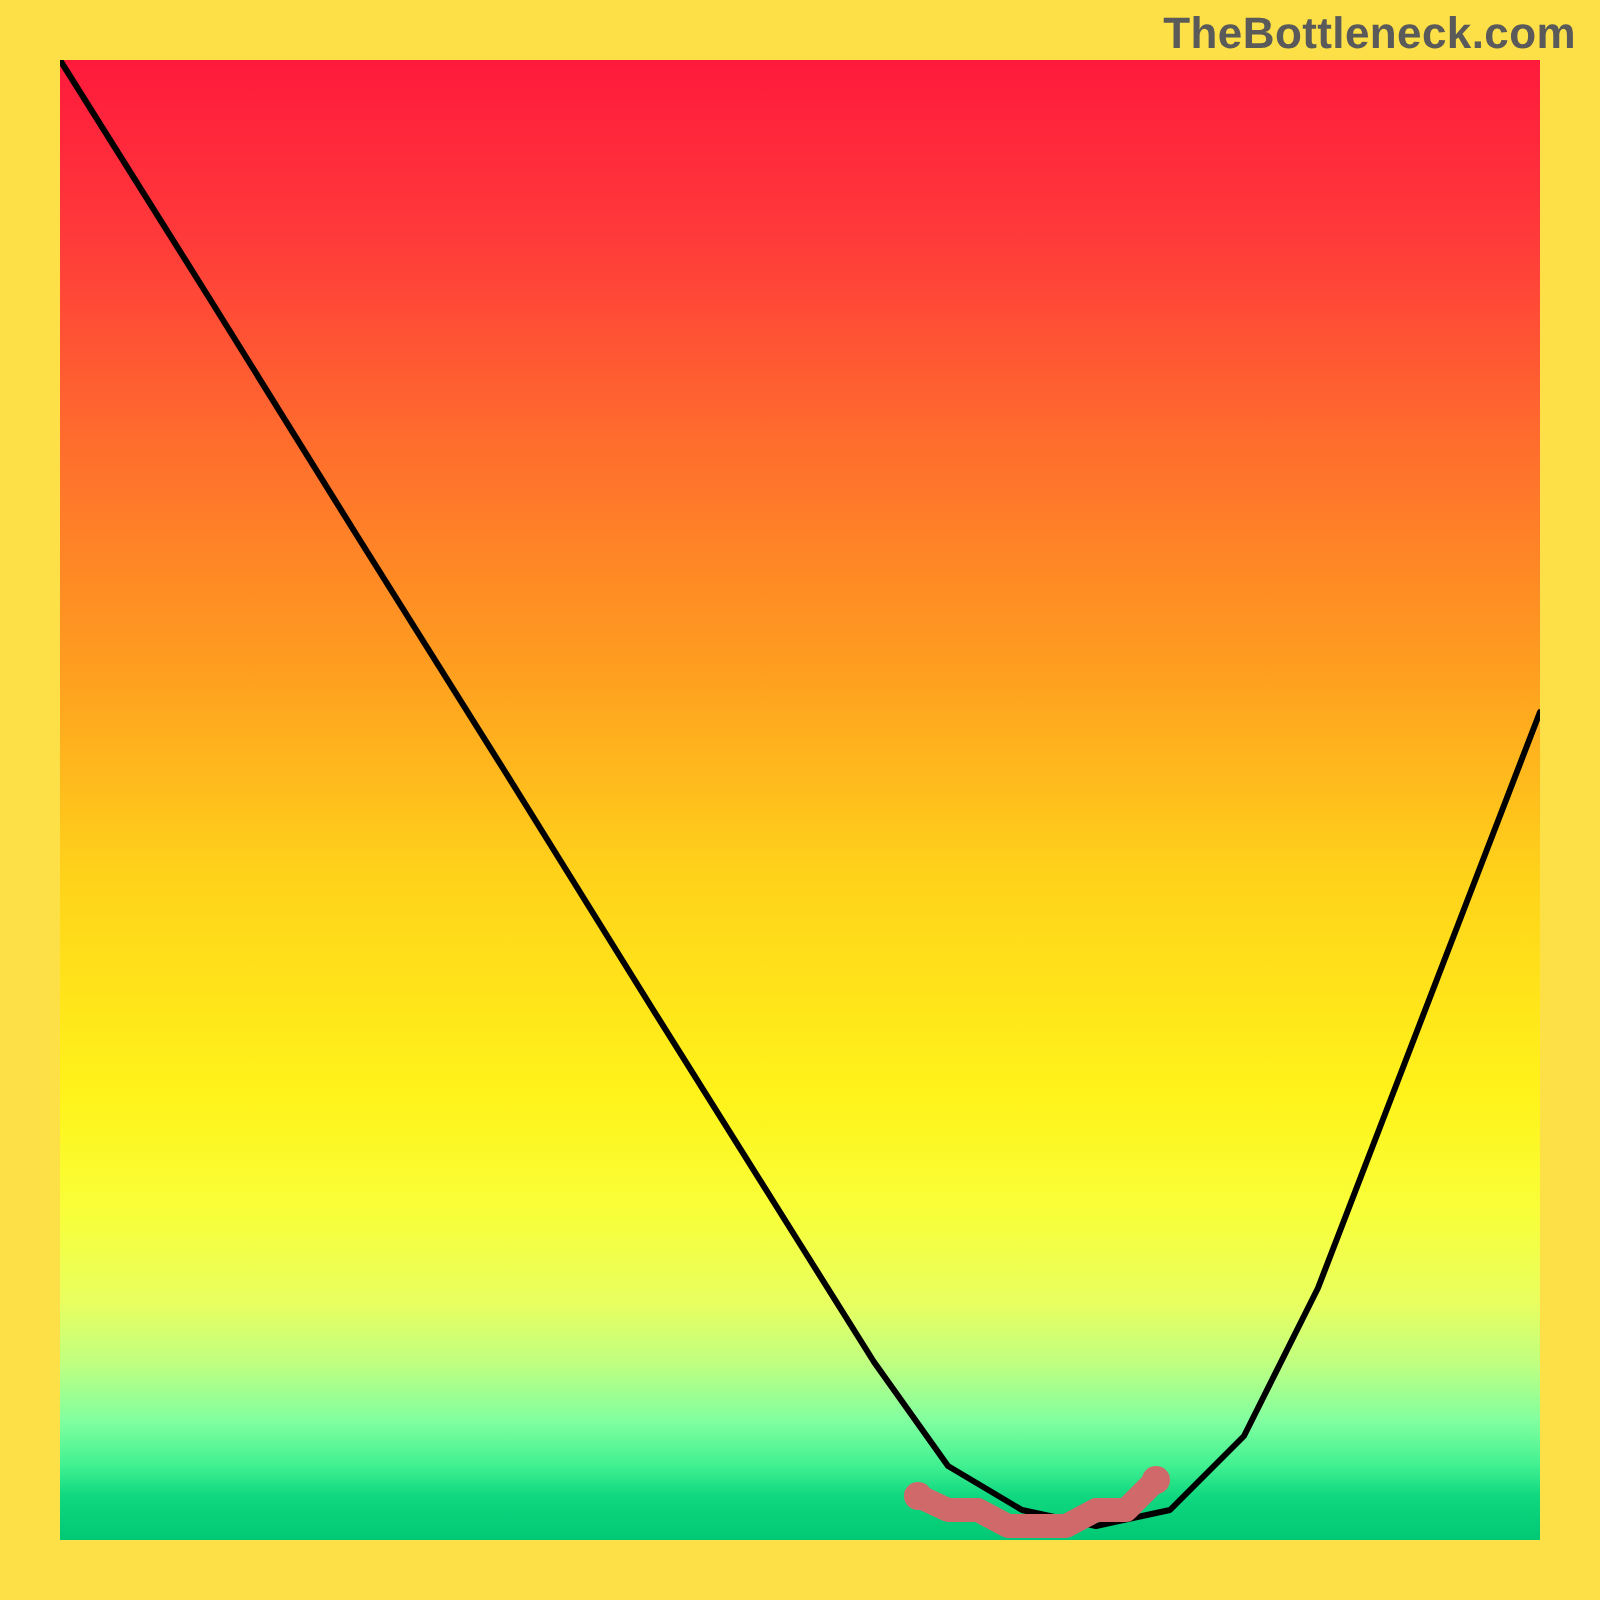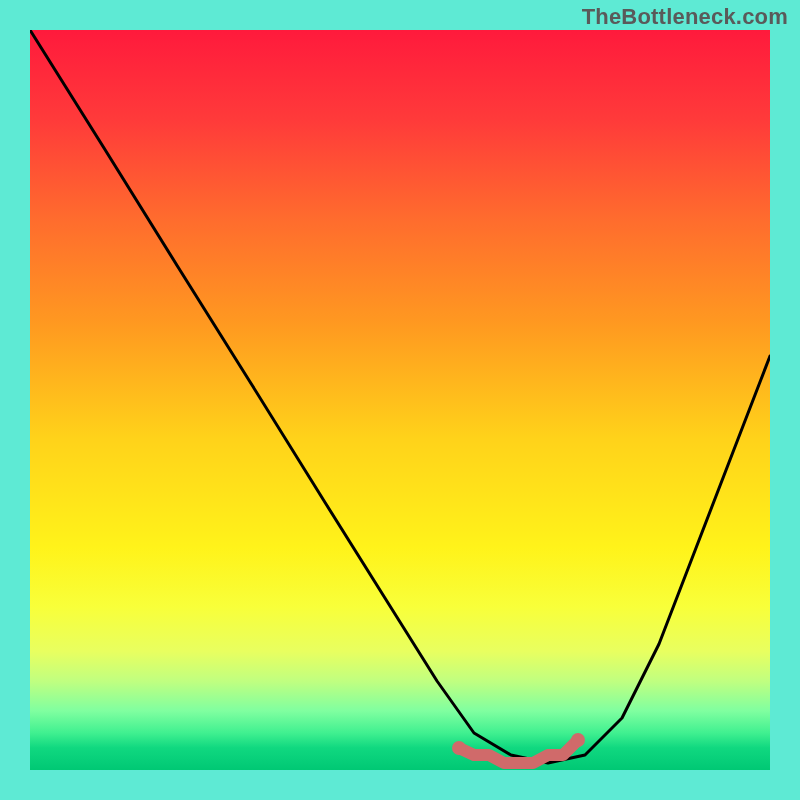--- a/index.html
+++ b/index.html
@@ -1,21 +1,21 @@
 <!DOCTYPE html>
 <html><head>
 <meta charset="utf-8">
 <style>
   * { margin: 0; padding: 0; box-sizing: border-box; }
   html, body { width: 800px; height: 800px; overflow: hidden; background: #000; }
   .frame {
     position: relative;
     width: 800px;
     height: 800px;
-    background: #5eead4;
+    background: #fde047;
   }
   .plot-area {
     position: absolute;
     left: 30px;
     top: 30px;
     width: 740px;
     height: 740px;
     background: linear-gradient(to bottom,
       #ff1a3c 0%,
       #ff3a3a 12%,

